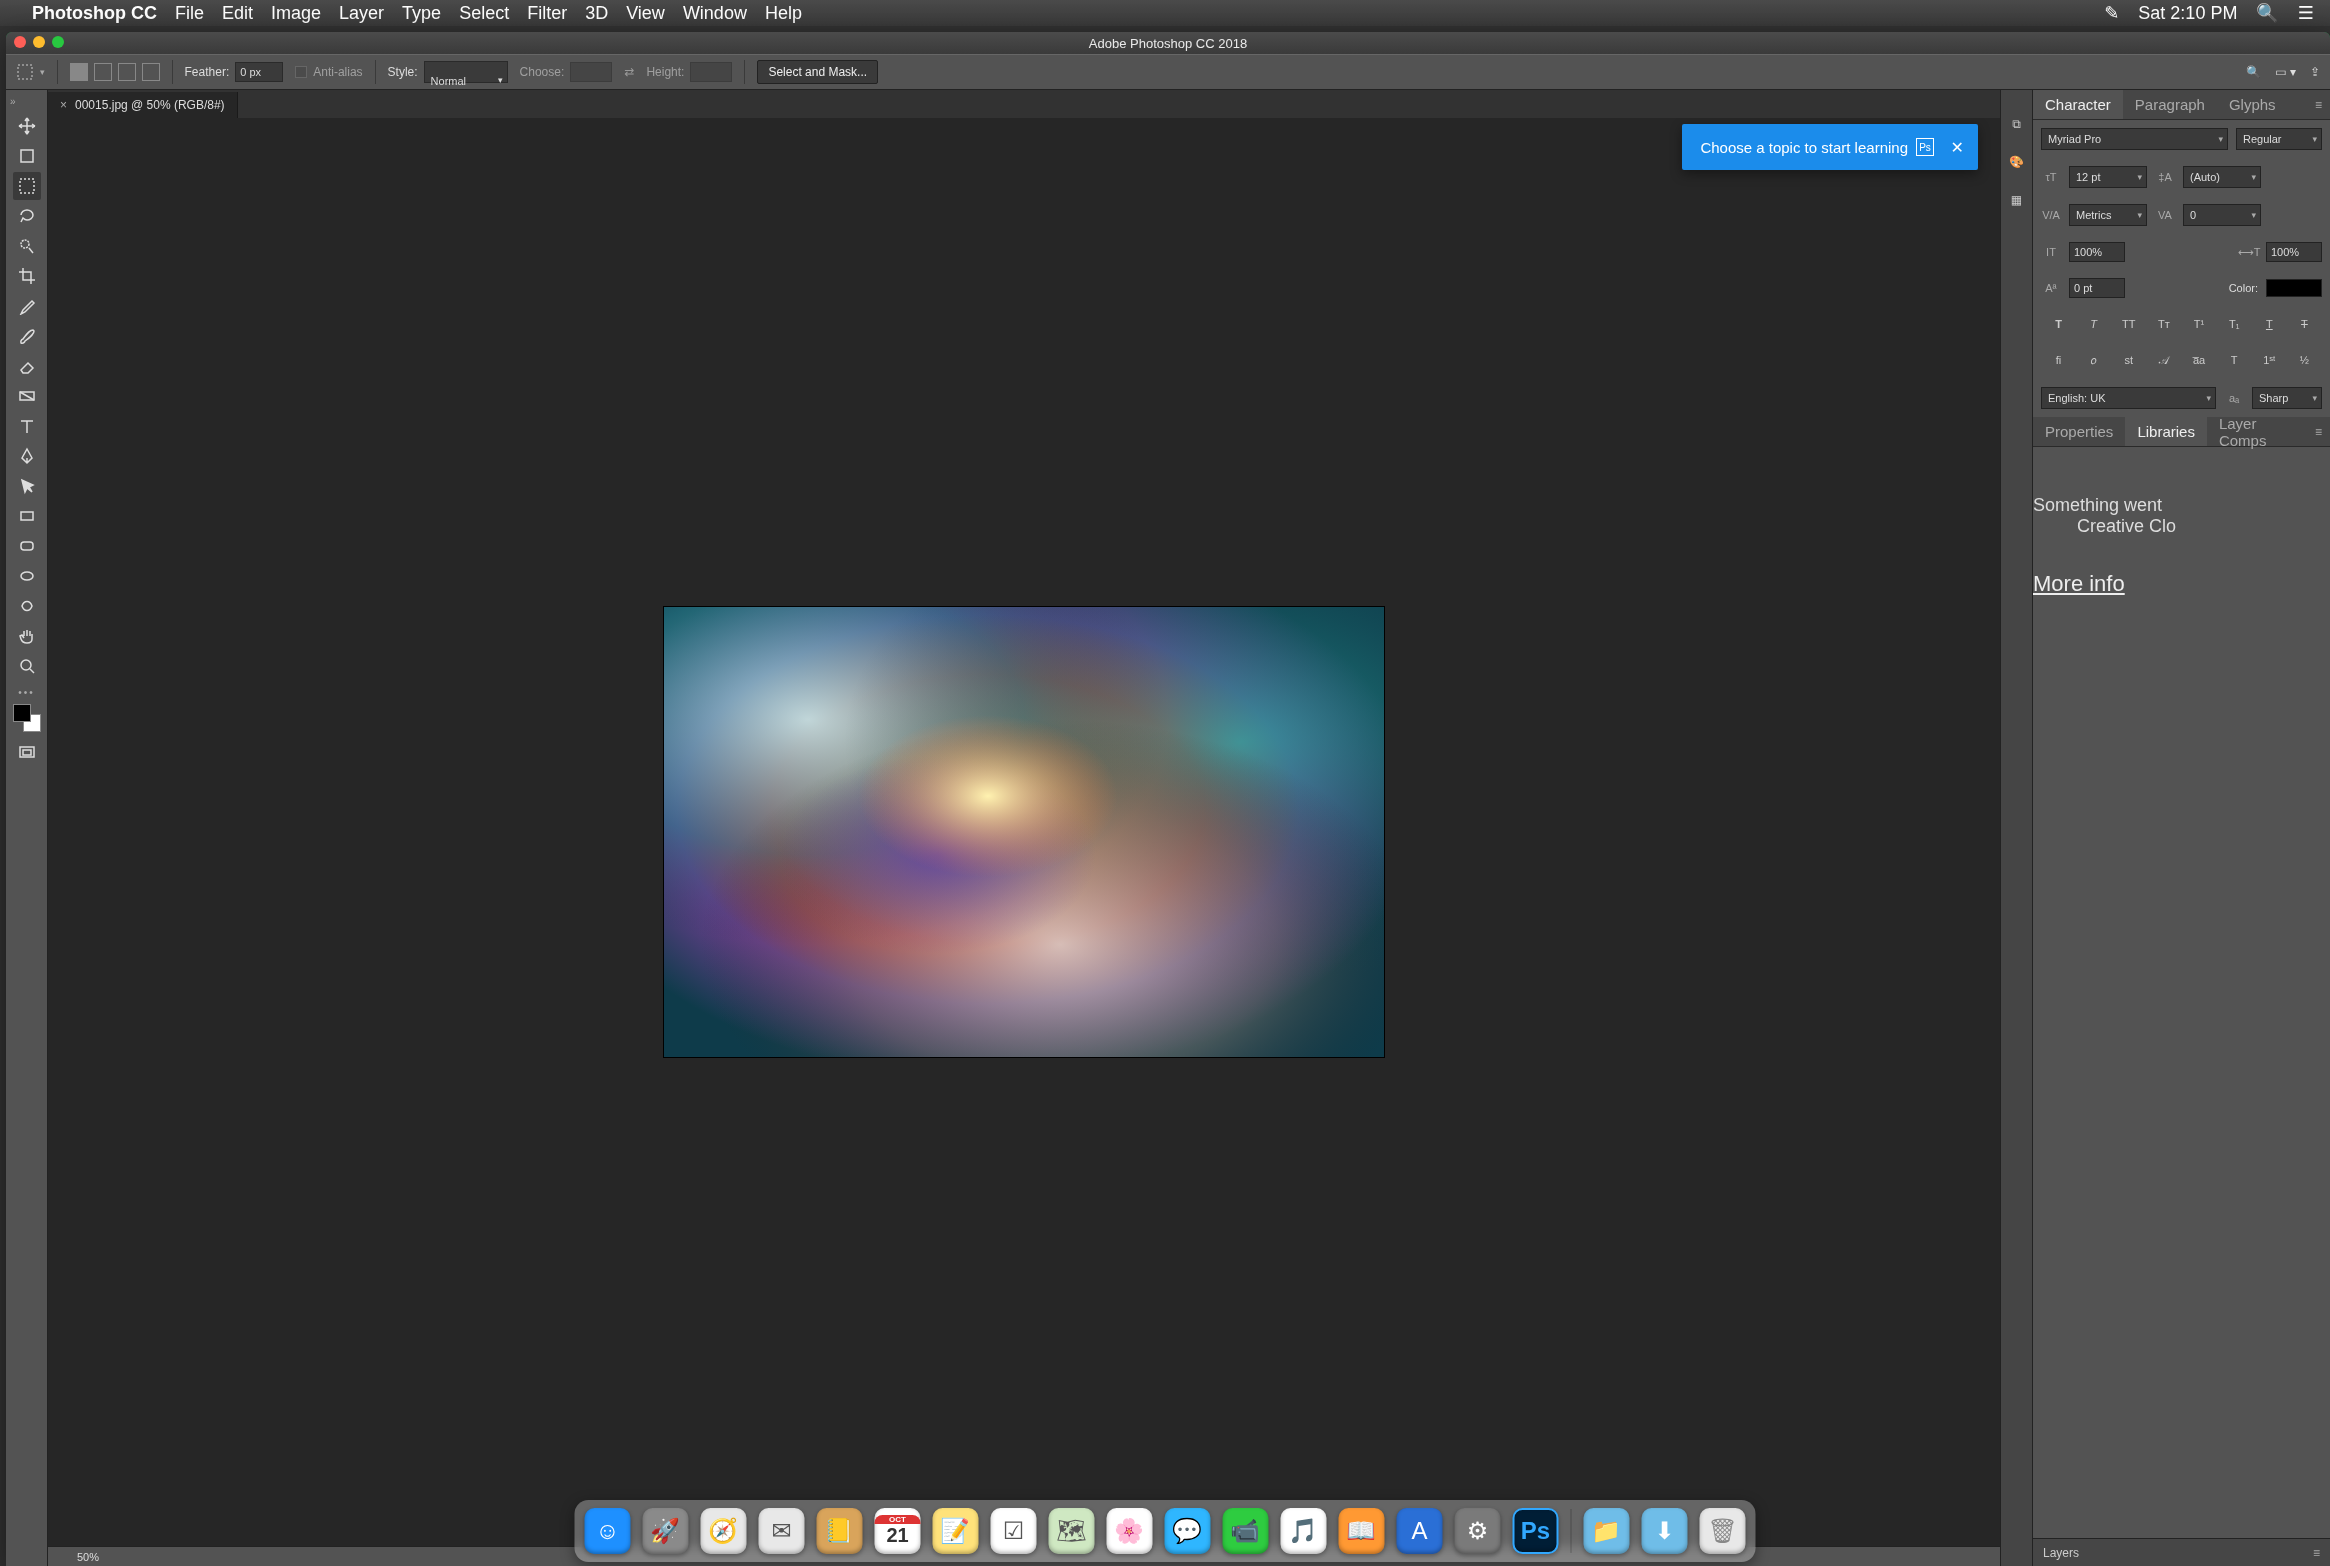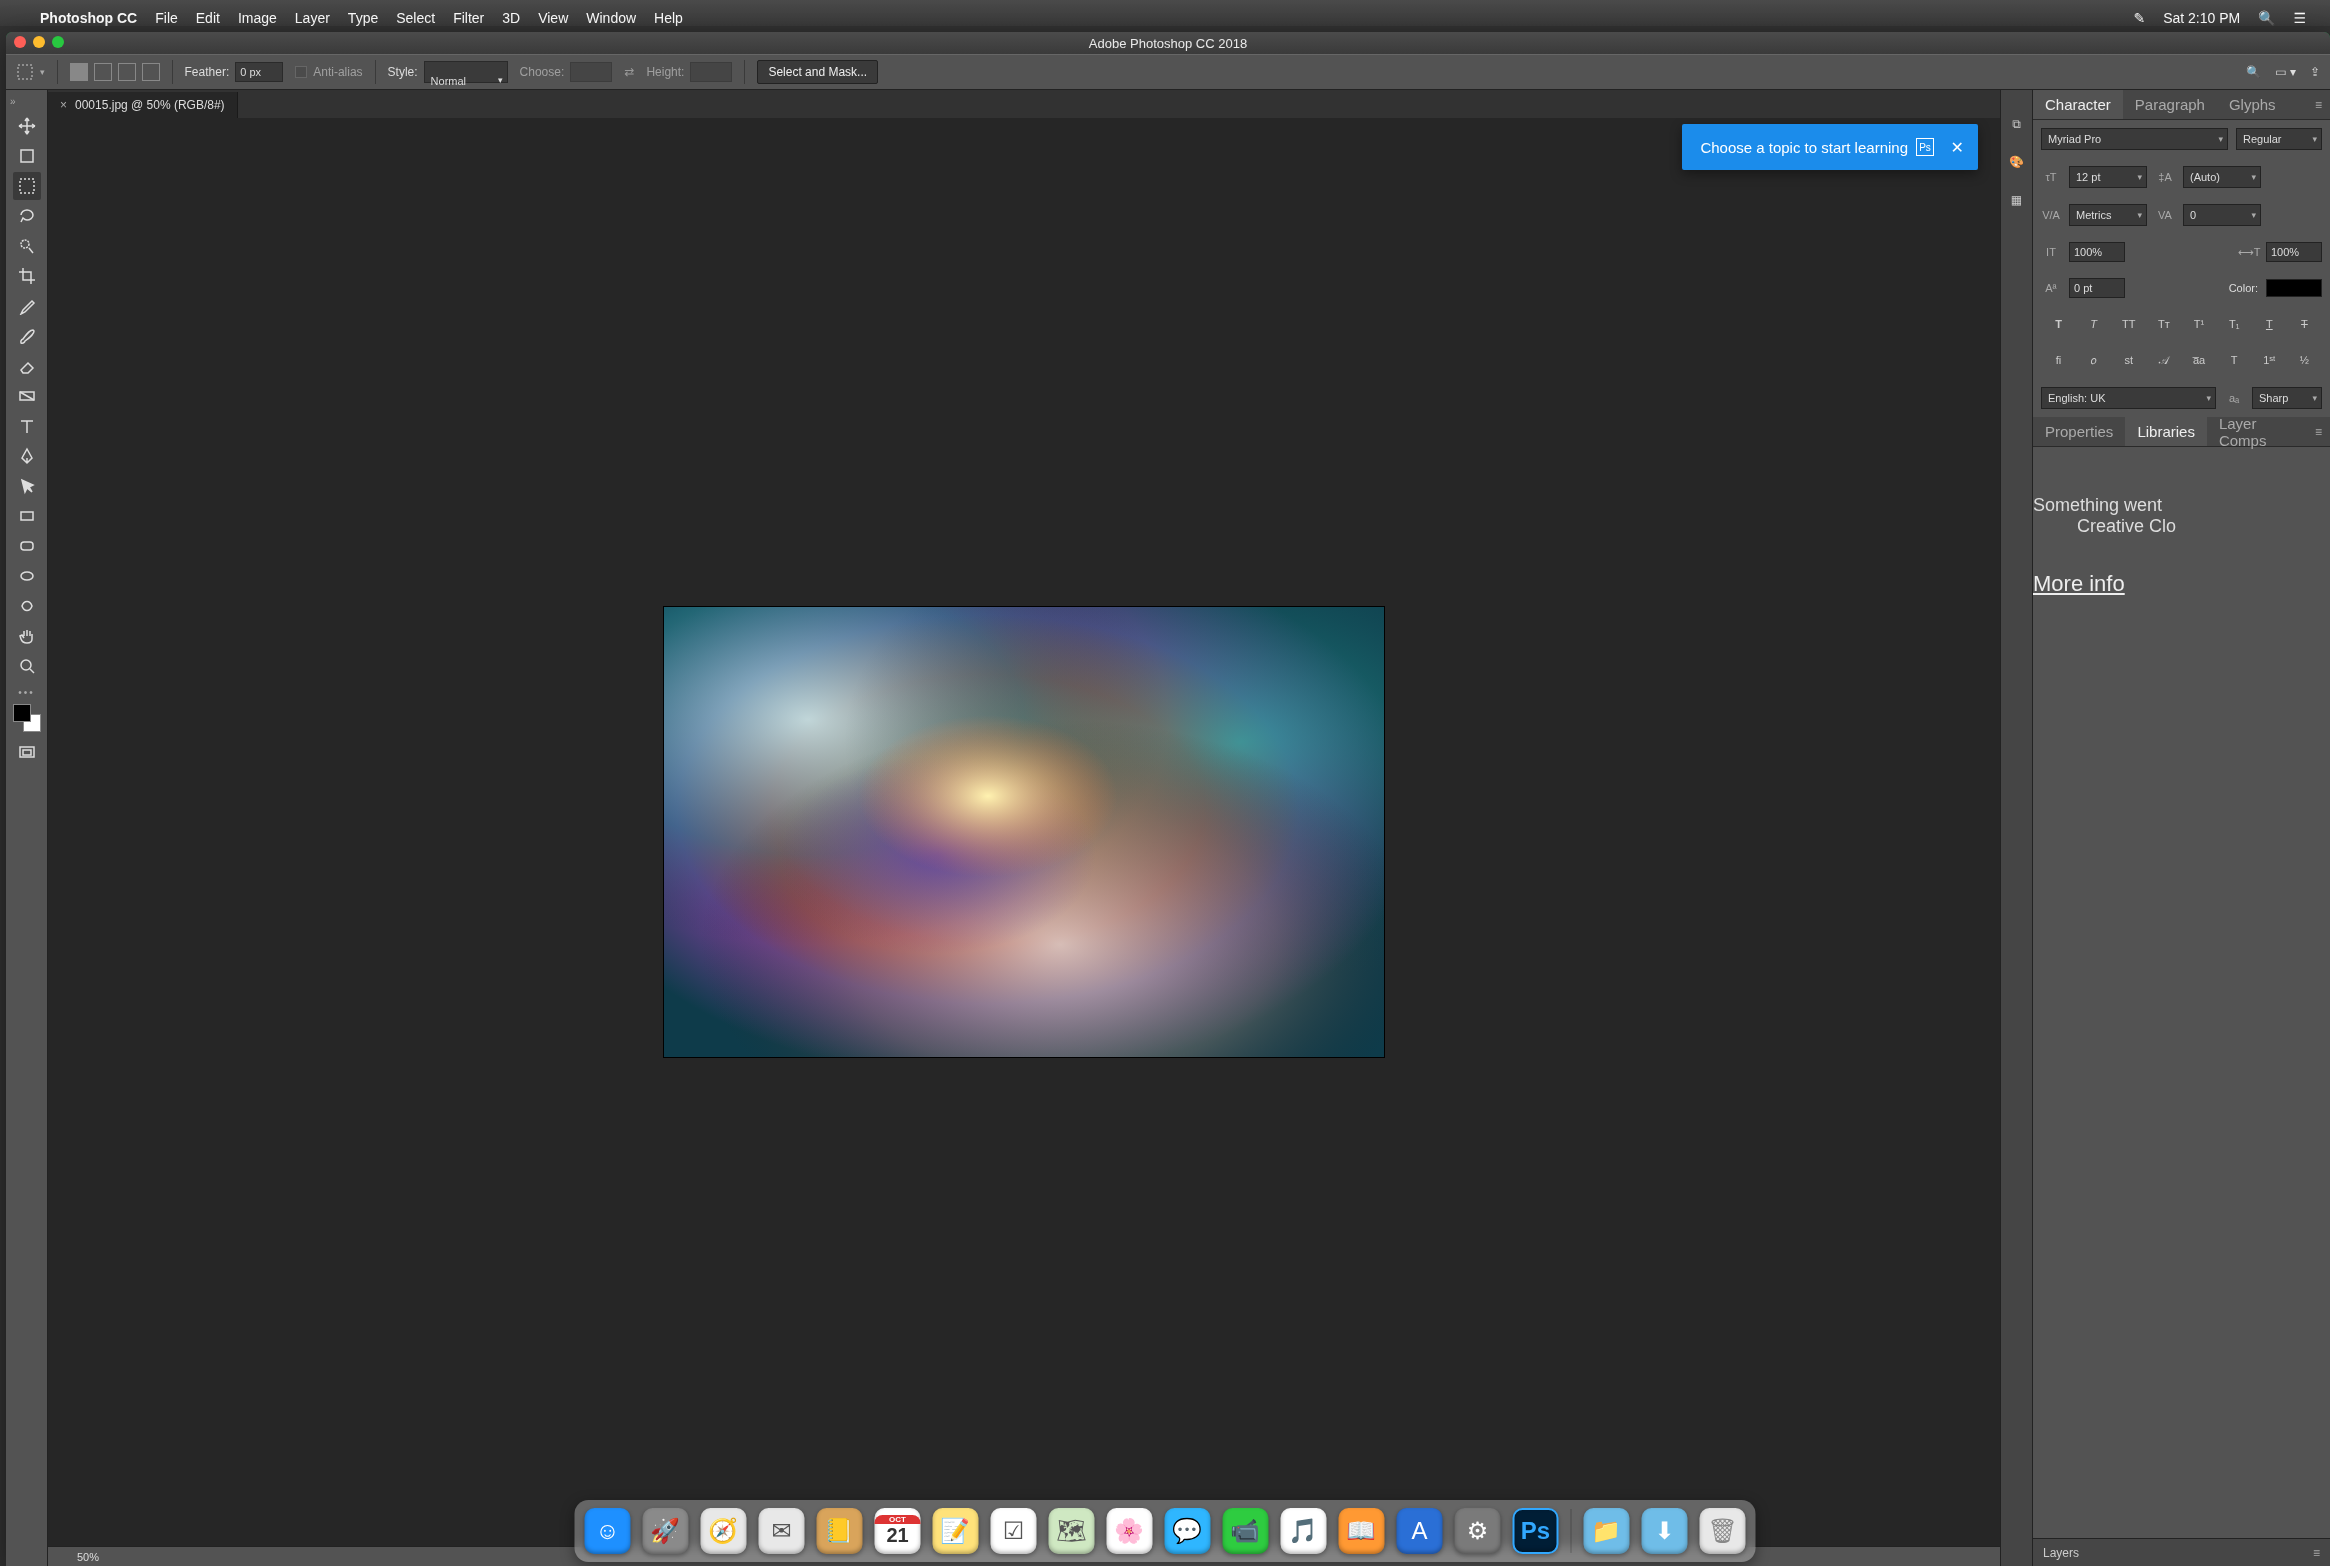--- a/index.html
+++ b/index.html
@@ -1,19 +1,19 @@
 <!DOCTYPE html>
 <html><head>
 <meta charset="utf-8">
 <style>
 * { margin: 0; padding: 0; box-sizing: border-box; font-family: -apple-system, "Helvetica Neue", Arial, sans-serif; }
 body { background: #323232; color: #ccc; font-size: 12px; overflow: hidden; width: 100%; height: 100vh; }
 
 
-.mac-menubar { height: 26px; background: linear-gradient(#4a4a4a,#3a3a3a); display: flex; align-items: flex-end; color: #fff; font-size: 14px; padding: 0 24px; }
+.mac-menubar { height: 26px; background: linear-gradient(#4a4a4a,#3a3a3a); display: flex; align-items: center; color: #fff; font-size: 18px; padding: 0 16px; }
 .mac-menubar .apple { margin-right: 16px; }
 .mac-menubar .mitem { margin-right: 18px; cursor: default; }
 .mac-menubar .mitem.bold { font-weight: 600; }
 .mac-menubar .spacer { flex: 1; }
 .mac-menubar .right .ritem { margin-left: 14px; }
 
 
 .window { position: absolute; top: 32px; left: 6px; right: 0; bottom: 0; background: #15803d; border-radius: 6px 6px 0 0; overflow: hidden; box-shadow: 0 8px 30px rgba(0,0,0,.5); }
 .titlebar { height: 22px; background: linear-gradient(#4b4b4b,#3a3a3a); display: flex; align-items: center; justify-content: center; position: relative; color: #eaeaea; font-size: 13px; }
 .traffic { position: absolute; left: 8px; top: 4px; display: flex; gap: 7px; }

